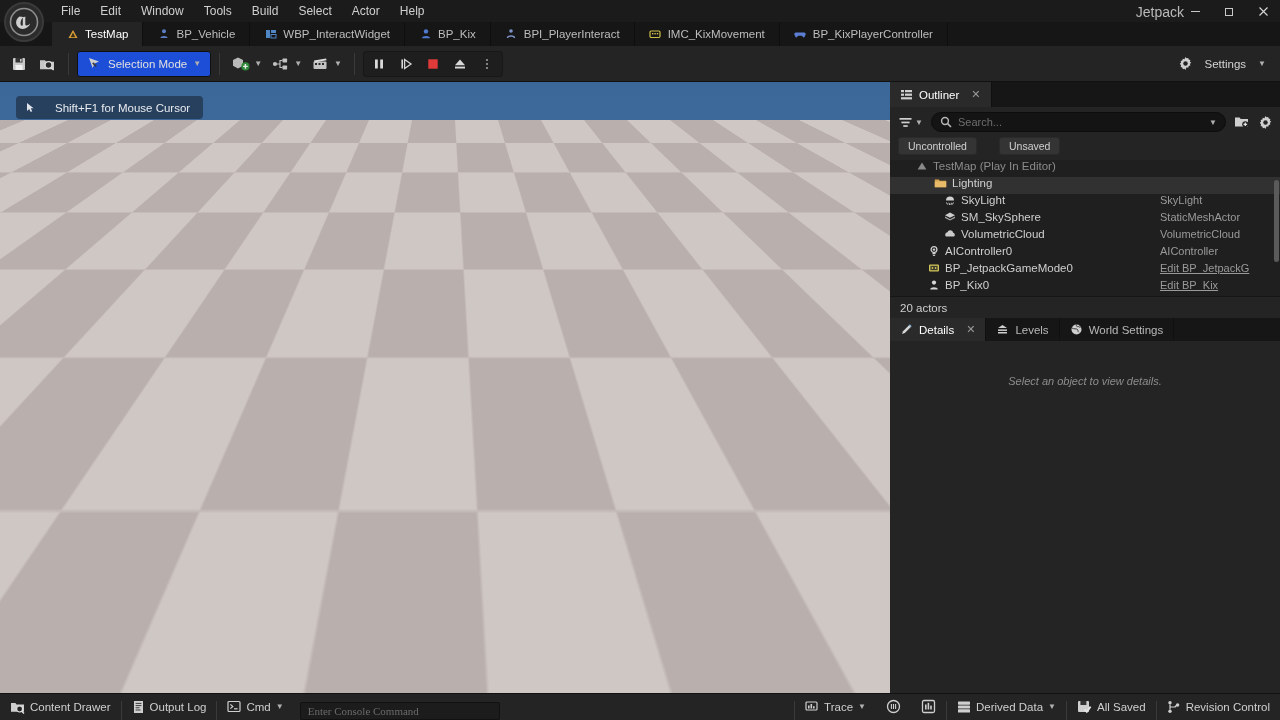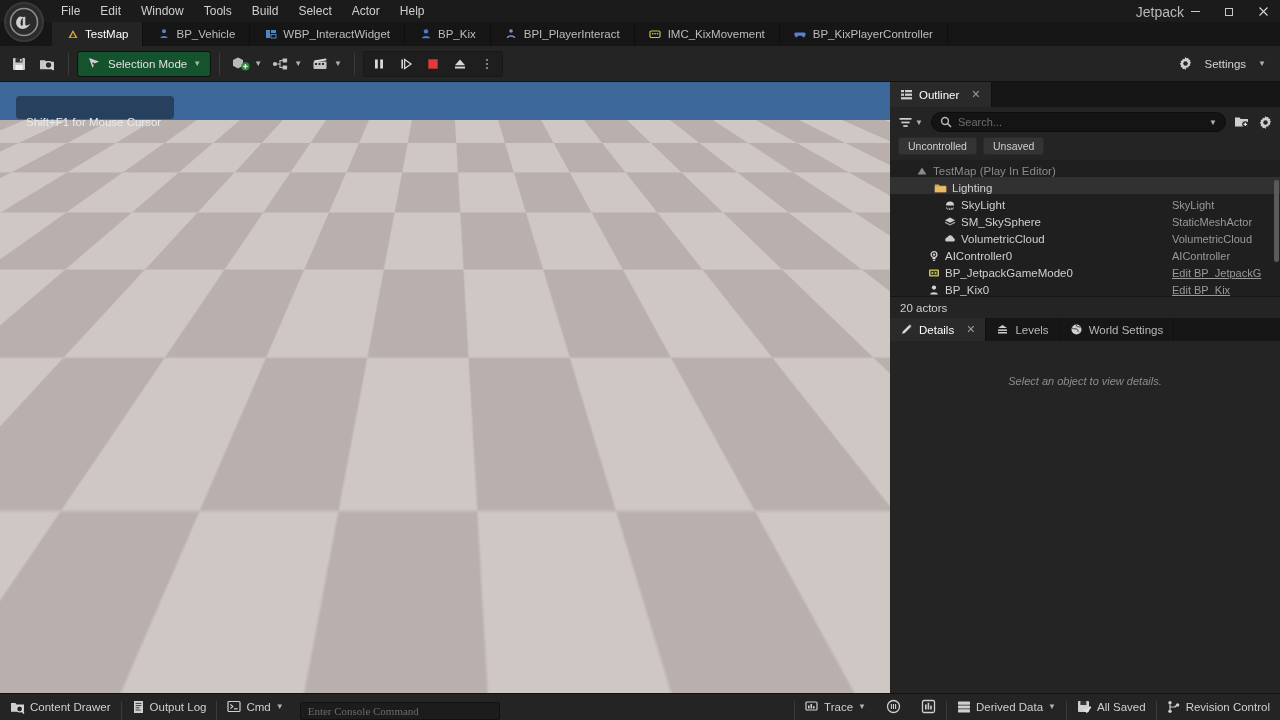--- a/index.html
+++ b/index.html
@@ -55,21 +55,21 @@
     height: 36px; background: #242424; display: flex; align-items: center;
     padding: 0 6px; flex: 0 0 36px; border-bottom: 1px solid #111;
   }
   .tb-group { display: flex; align-items: center; gap: 2px; height: 26px; }
   .tb-sep { width: 1px; height: 22px; background: #3a3a3a; margin: 0 8px; }
   .tb-btn {
     height: 26px; min-width: 26px; display: flex; align-items: center; justify-content: center;
     gap: 3px; padding: 0 4px; border-radius: 3px; color: #d4d4d4; font-size: 11.5px;
   }
   .mode-btn {
-    background: #14532d; border: 1px solid #0f0f0f; border-radius: 3px;
+    background: #1d4ed8; border: 1px solid #0f0f0f; border-radius: 3px;
     height: 26px; display: flex; align-items: center; gap: 6px; padding: 0 9px;
     font-size: 11.5px; color: #e0e0e0;
   }
   .caret { font-size: 8px; color: #b0b0b0; }
   .play-group {
     display: flex; align-items: center; background: #1e1e1e; border-radius: 3px;
     height: 26px; padding: 0 2px; gap: 1px; border: 1px solid #171717;
   }
   .play-btn { width: 26px; height: 24px; display: flex; align-items: center; justify-content: center; border-radius: 2px; }
   .settings-btn {
@@ -95,21 +95,21 @@
   }
   .floor-fade {
     position: absolute; left: 0; top: 38px; width: 100%; height: 70px;
     background: linear-gradient(180deg, rgba(214,207,204,1) 0%, rgba(214,207,204,0) 100%);
     pointer-events: none;
   }
   .vp-hint {
     position: absolute; left: 16px; top: 14px; height: 23px;
     background: rgba(32,48,70,0.72); border-radius: 4px;
     display: flex; align-items: center; gap: 20px; padding: 0 13px 0 10px;
-    font-size: 11.5px; color: #e8ebef; flex-direction: column;
+    font-size: 11.5px; color: #e8ebef;
   }
   .fuelbar-outer {
     position: absolute; left: 42px; top: 143px; width: 285px; height: 15px;
     background: #d98b0a; border: 1px solid #7d5207; border-radius: 1px;
   }
   .fuelbar-inner {
     position: absolute; left: 0; top: 0; height: 100%; width: 100%;
     background: linear-gradient(180deg,#f0a215 0%, #e8930b 55%, #d98a08 100%);
   }
   
@@ -182,38 +182,38 @@
     display: flex; align-items: center; gap: 6px; padding: 5px 6px; background: #242424;
   }
   .filter-btn { display:flex; align-items:center; gap:2px; color:#cfcfcf; padding: 1px 2px; }
   .search-box {
     flex: 1 1 auto; height: 20px; background: #141414; border: 1px solid #0d0d0d;
     border-radius: 10px; display: flex; align-items: center; gap: 6px; padding: 0 8px;
   }
   .search-box .ph { font-size: 11px; color: #6e6e6e; flex: 1 1 auto; }
   .icon-btn { width: 18px; height: 18px; display:flex; align-items:center; justify-content:center; color:#cdcdcd; }
 
-  .chiprow { display: flex; gap: 6px; padding: 0 24px 5px 8px; background: #242424; }
+  .chiprow { display: flex; gap: 22px; padding: 0 24px 5px 8px; background: #242424; }
   .chip {
     background: #343434; border-radius: 3px; font-size: 10.5px; color: #d0d0d0;
     padding: 2px 9px; border: 1px solid #2a2a2a;
   }
 
   .col-head {
     display: flex; align-items: center; height: 19px; background: #2b2b2b;
     border-top: 1px solid #1a1a1a; border-bottom: 1px solid #1a1a1a; font-size: 11.5px; color: #d8d8d8;
   }
   .col-eye { width: 24px; display:flex; align-items:center; justify-content:center; }
   .col-label { flex: 1 1 auto; display:flex; align-items:center; gap:4px; }
   .col-type { width: 104px; }
 
   .tree { background: #1f1f1f; position: relative; }
   .row {
-    display: flex; align-items: flex-end; height: 17px; font-size: 11.5px; color: #cfcfcf;
-    padding-right: 4px;
+    display: flex; align-items: flex-start; height: 17px; font-size: 11.5px; color: #cfcfcf;
+    padding-right: 16px;
   }
   .row .namecell { flex: 1 1 auto; display: flex; align-items: center; gap: 5px; min-width: 0; overflow: hidden; }
   .row .typecell { width: 104px; color: #9a9a9a; font-size: 11px; white-space: nowrap; overflow: hidden; }
   .row.lvl0 .namecell { padding-left: 26px; }
   .row.lvl1 .namecell { padding-left: 38px; }
   .row.lvl2 .namecell { padding-left: 54px; }
   .row.lvl1b .namecell { padding-left: 44px; }
   .row.hl  { background: #313131; }
   .row.dim { color: #8b8b8b; }
   .link { color: #7fa8e8; text-decoration: underline; }

